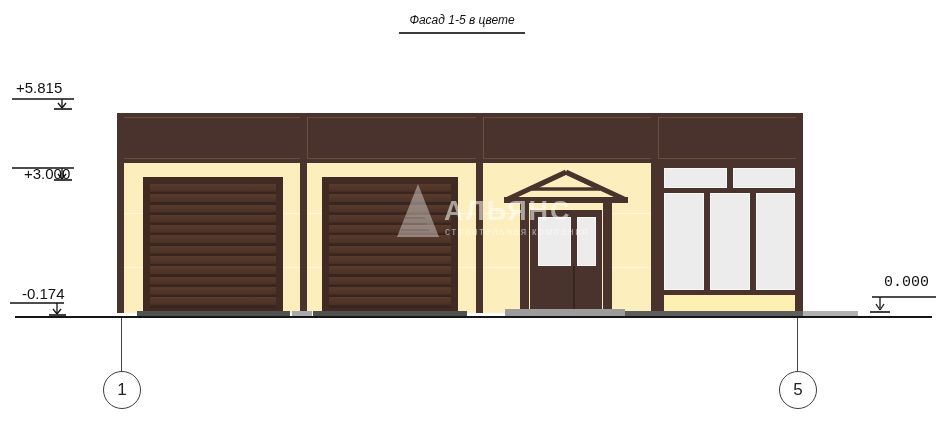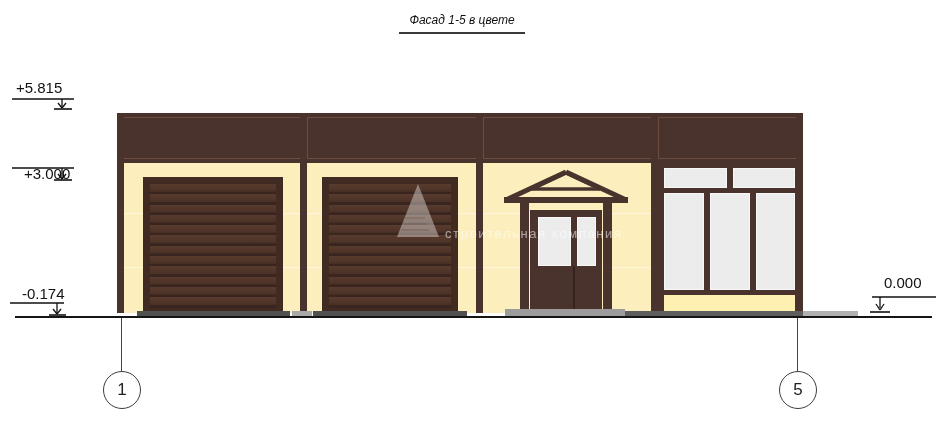--- a/index.html
+++ b/index.html
@@ -24,21 +24,21 @@
   .glass{background:var(--glass-gray,#ececec);border:1px solid #f7f7f6;box-sizing:border-box;}
   .spandrel{background:var(--spandrel-yellow,#fdf0b0);}
   .gline{background:#151515;}
   .lvl-label{font-size:15px;color:#111;white-space:nowrap;}
   .axis-line{width:1px;background:#444;}
   .axis-circle{width:38px;height:38px;border:1.5px solid #3c3c3c;border-radius:50%;
       background:#fff;box-sizing:border-box;text-align:center;line-height:35px;
       font-size:17px;color:#222;}
   .wm{color:rgba(255,255,255,.55);}
   .wm-name{font-size:27px;font-weight:bold;letter-spacing:2px;white-space:nowrap;}
-  .wm-tag{font-size:13px;letter-spacing:1.6px;white-space:nowrap;}
+  .wm-tag{font-size:10px;letter-spacing:1.6px;white-space:nowrap;}
 </style>
 </head>
 <body>
 
 <div id="canvas">
 
   <div class="abs title-wrap">
     <span class="title-text">Фасад 1-5 в цвете</span>
   </div>
 
@@ -94,20 +94,21 @@
     <div class="abs glass" style="left:98px;top:30px;width:39px;height:97px;"></div>
     <div class="abs spandrel" style="left:6px;top:132px;width:131px;height:16px;"></div>
   </div>
 
   <svg class="abs" style="left:395px;top:182px;" width="46" height="58">
     <polygon points="23,2 44,55 2,55" fill="rgba(255,255,255,0.38)"></polygon>
     <line x1="10" y1="36" x2="30" y2="36" stroke="rgba(90,70,60,0.25)" stroke-width="2"></line>
     <line x1="8" y1="42" x2="32" y2="42" stroke="rgba(90,70,60,0.25)" stroke-width="2"></line>
     <line x1="6" y1="48" x2="34" y2="48" stroke="rgba(90,70,60,0.25)" stroke-width="2"></line>
   </svg>
+  <div class="abs wm wm-name" style="left:444px;top:196px;">АЛЬЯНС</div>
   <div class="abs wm wm-tag" style="left:445px;top:226px;">строительная компания</div>
 
   <div class="abs" style="left:137px;top:311px;width:153px;height:6px;background:var(--ground-dark-gray,#515151);"></div>
   <div class="abs" style="left:292px;top:311px;width:20px;height:6px;background:#a9a9a9;"></div>
   <div class="abs" style="left:313px;top:311px;width:154px;height:6px;background:var(--ground-dark-gray,#515151);"></div>
   <div class="abs" style="left:505px;top:309px;width:120px;height:8px;background:var(--ground-mid-gray,#9c9c9c);"></div>
   <div class="abs" style="left:625px;top:311px;width:178px;height:6px;background:#5e5e5e;"></div>
   <div class="abs" style="left:803px;top:311px;width:55px;height:6px;background:var(--ground-light-gray,#b1b1b1);"></div>
 
   <div class="abs gline" style="left:15px;top:316px;width:917px;height:2px;"></div>
@@ -132,21 +133,21 @@
 
   <span class="abs lvl-label" style="left:22px;top:285px;">-0.174</span>
   <svg class="abs" style="left:8px;top:301px;" width="70" height="18">
     <line x1="2" y1="2" x2="56" y2="2" stroke="#111" stroke-width="1.6"></line>
     <line x1="49" y1="2" x2="49" y2="12" stroke="#111" stroke-width="1.3"></line>
     <line x1="45" y1="8" x2="49" y2="13" stroke="#111" stroke-width="1.3"></line>
     <line x1="53" y1="8" x2="49" y2="13" stroke="#111" stroke-width="1.3"></line>
     <line x1="41" y1="14" x2="58" y2="14" stroke="#111" stroke-width="1.6"></line>
   </svg>
 
-  <span class="abs lvl-label" style="left:884px;top:274px;">0.000</span>
+  <span class="abs lvl-label" style="left:884px;top:274px;font-family:Liberation Mono, monospace;">0.000</span>
   <svg class="abs" style="left:868px;top:295px;" width="70" height="20">
     <line x1="4" y1="2" x2="68" y2="2" stroke="#111" stroke-width="1.6"></line>
     <line x1="12" y1="2" x2="12" y2="13" stroke="#111" stroke-width="1.3"></line>
     <line x1="8" y1="9" x2="12" y2="15" stroke="#111" stroke-width="1.3"></line>
     <line x1="16" y1="9" x2="12" y2="15" stroke="#111" stroke-width="1.3"></line>
     <line x1="2" y1="17" x2="22" y2="17" stroke="#111" stroke-width="1.6"></line>
   </svg>
 
   <div class="abs axis-line" style="left:121px;top:318px;height:53px;"></div>
   <div class="abs axis-circle" style="left:103px;top:371px;">1</div>

